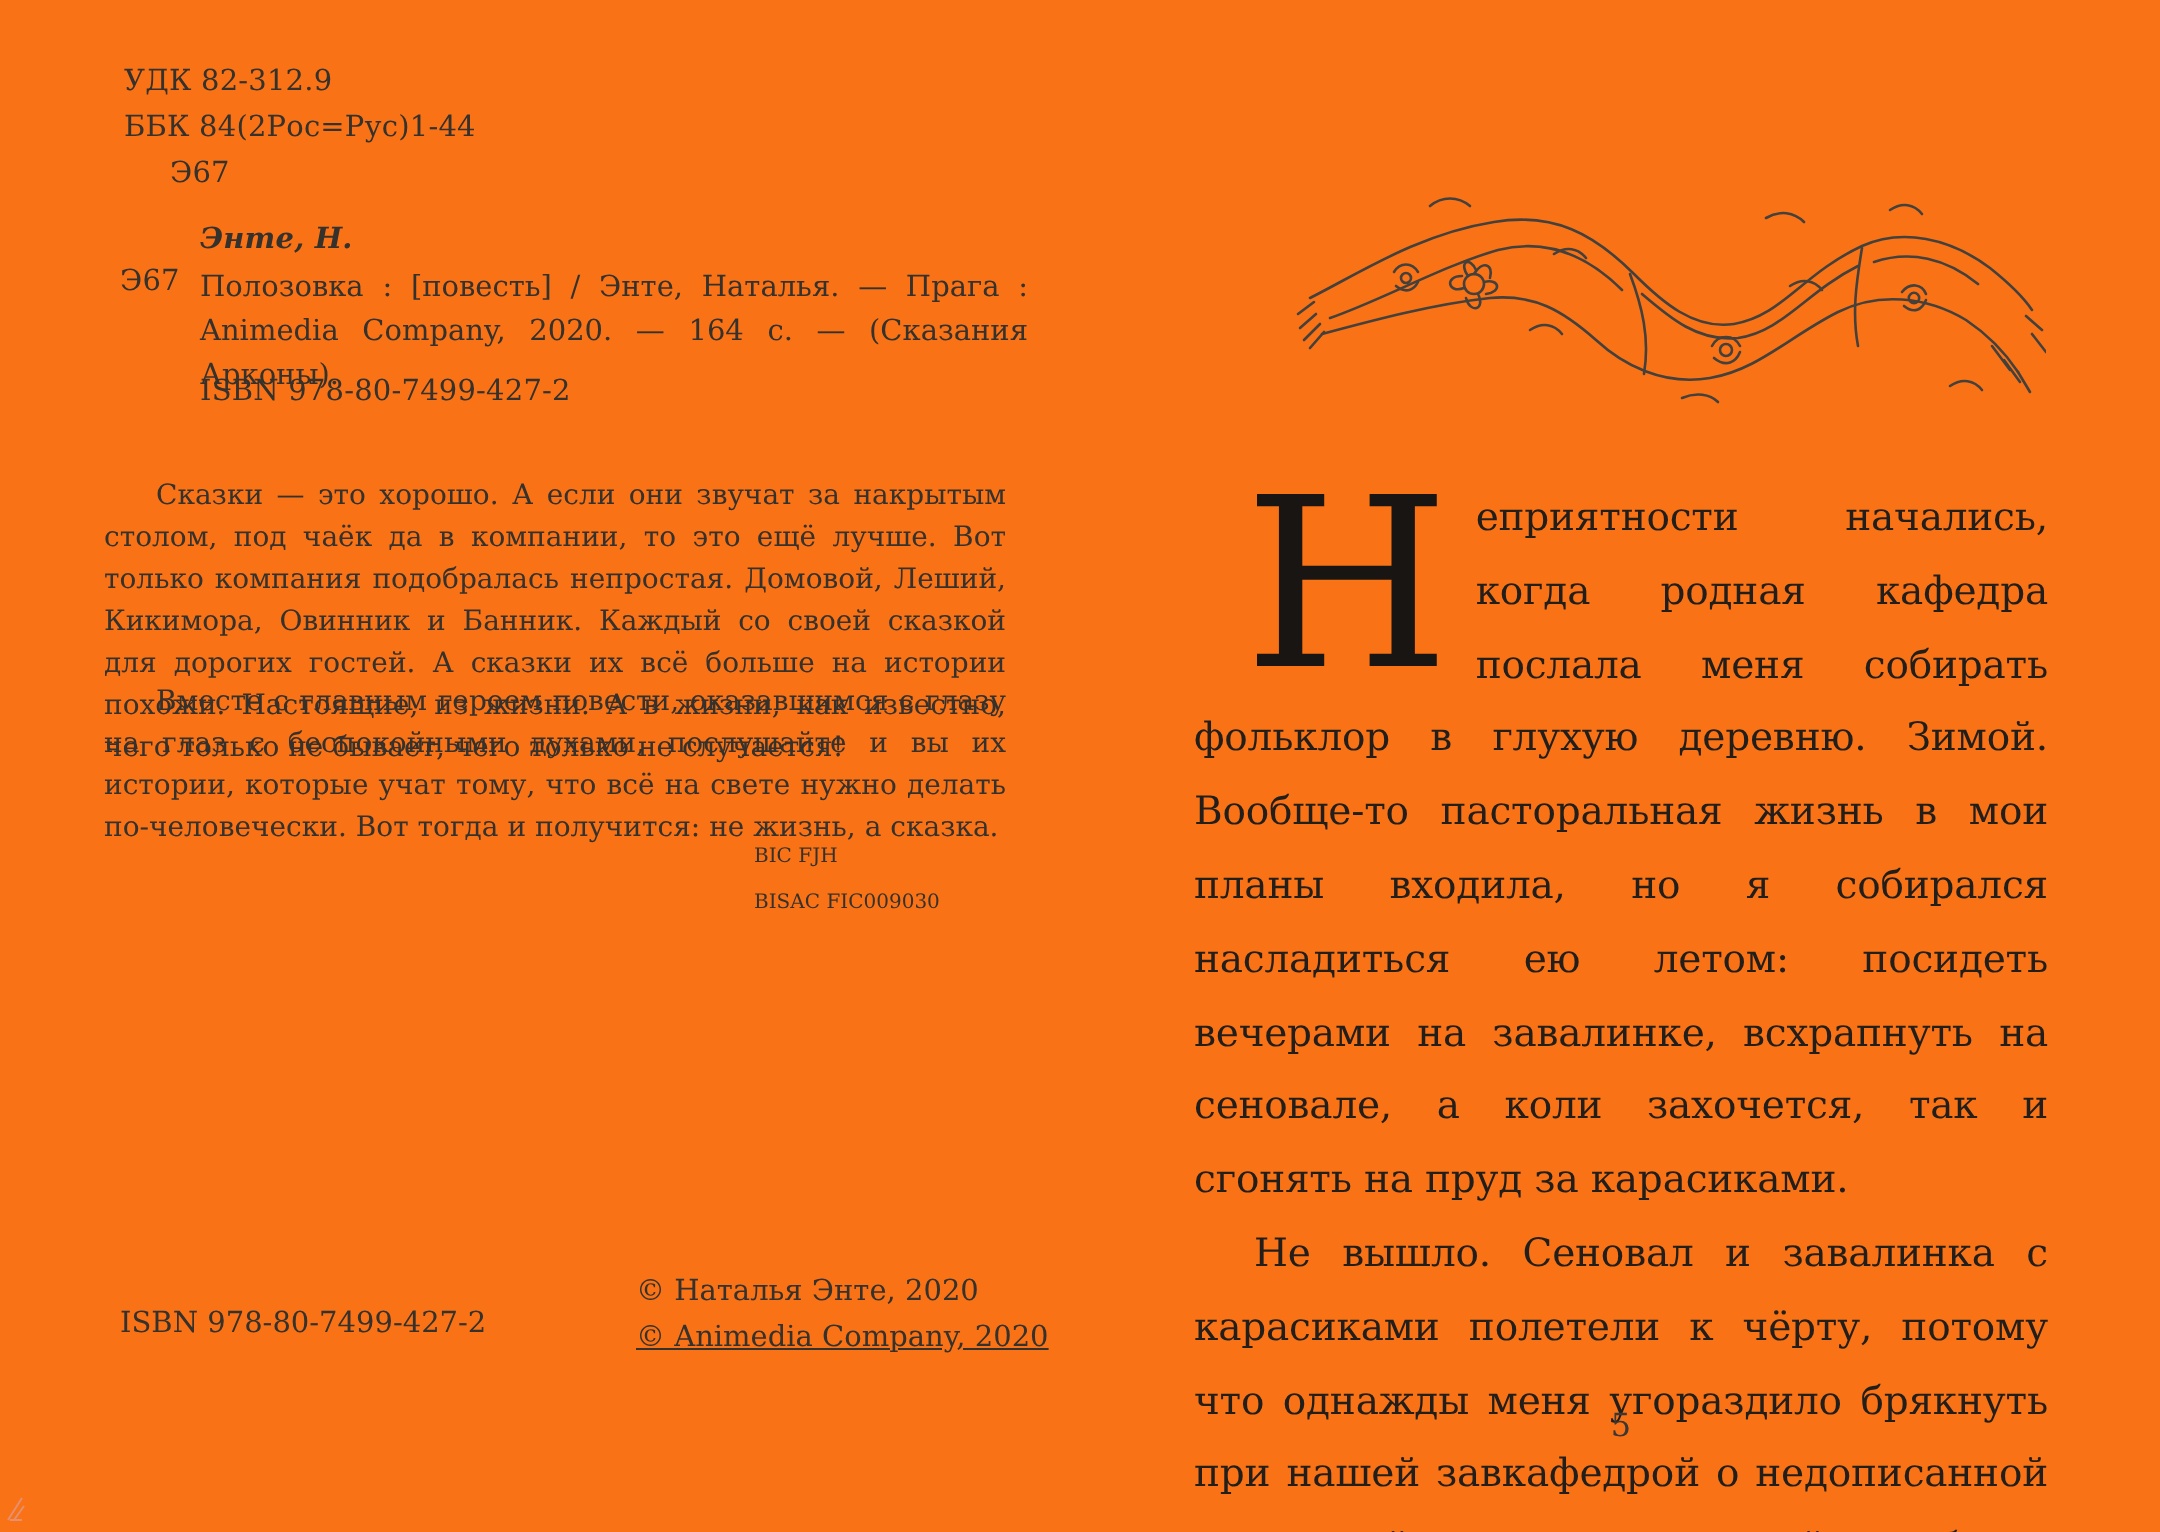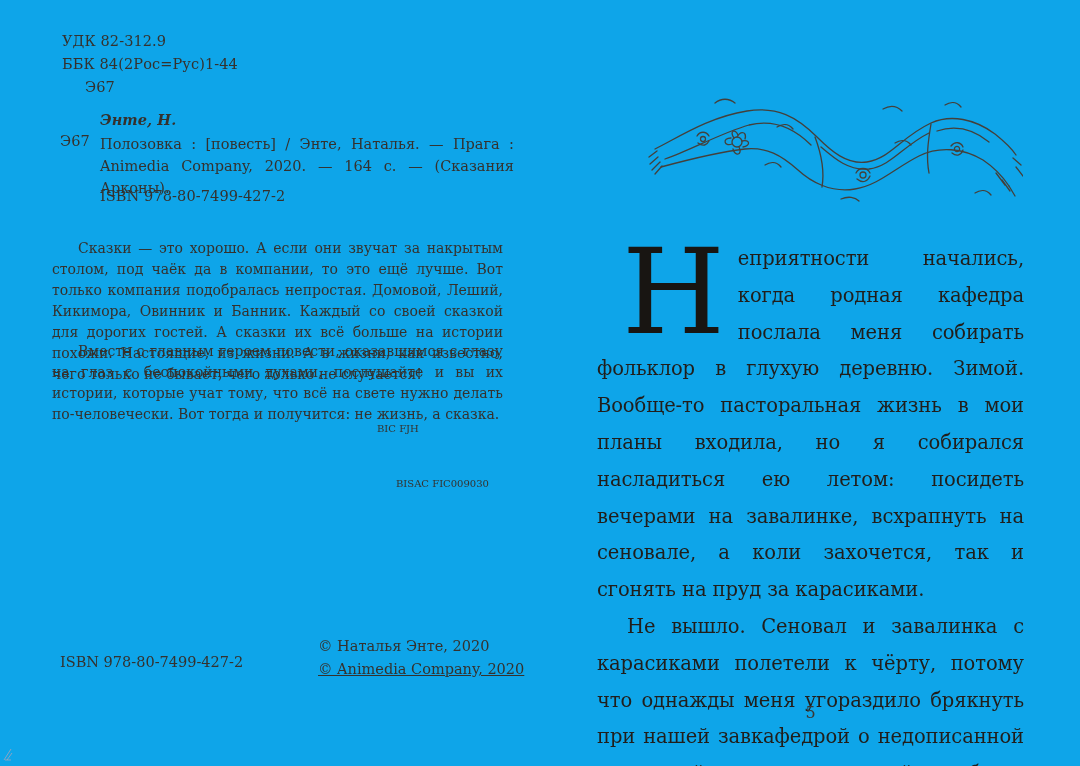--- a/index.html
+++ b/index.html
@@ -4,21 +4,21 @@
 <style>
   html, body {
     margin: 0;
     padding: 0;
     background: #ffffff;
   }
   .spread {
     position: relative;
     width: 1080px;
     height: 766px;
-    background: #0ea5e9;
+    background: #f97316;
     overflow: hidden;
     font-family: "DejaVu Serif", "Liberation Serif", serif;
     color: #2e2b28;
   }
   
   .lp { position: absolute; white-space: nowrap; }
   .fs-cat { font-size: 14.5px; letter-spacing: 0.1px; color: #35312d; }
   .bold { font-weight: bold; font-style: italic; }
   .entry-text {
     position: absolute;
@@ -96,21 +96,21 @@
     <div class="lp fs-cat bold" style="left:100px; top:111px;">Энте, Н.</div>
     <div class="lp fs-cat" style="left:60px; top:133px;">Э67</div>
     <div class="entry-text">Полозовка : [повесть] / Энте, Наталья. — Прага : Animedia Company, 2020. — 164 с. — (Сказания Арконы).</div>
 
     <div class="lp fs-cat" style="left:100px; top:188px;">ISBN 978-80-7499-427-2</div>
 
     <div class="annotation" style="top:238px;">Сказки — это хорошо. А если они звучат за накрытым столом, под чаёк да в компании, то это ещё лучше. Вот только компания подобралась непростая. Домовой, Леший, Кикимора, Овинник и Банник. Каждый со своей сказкой для дорогих гостей. А сказки их всё больше на истории похожи. Настоящие, из жизни. А в жизни, как известно, чего только не бывает, чего только не случается!</div>
     <div class="annotation" style="top:341px;">Вместе с главным героем повести, оказавшимся с глазу на глаз с беспокойными духами, послушайте и вы их истории, которые учат тому, что всё на свете нужно делать по-человечески. Вот тогда и получится: не жизнь, а сказка.</div>
 
     <div class="lp codes" style="left:377px; top:423px;">BIC FJH</div>
-    <div class="lp codes" style="left:396px; top:446px;margin-top:32px;">BISAC FIC009030</div>
+    <div class="lp codes" style="left:377px; top:446px;">BISAC FIC009030</div>
 
     <div class="lp bottom-line" style="left:318px; top:638px;text-align:right;">© Наталья Энте, 2020</div>
     <div class="lp bottom-line" style="left:60px; top:654px;">ISBN 978-80-7499-427-2</div>
     <div class="lp bottom-line" style="left:318px; top:661px;text-decoration:underline;">© Animedia Company, 2020</div>
   </div>
 
   <div>
 
     <div class="ornament-wrap">
       <svg width="378" height="115" viewBox="0 0 378 115" fill="none" stroke="#44403b" stroke-width="1.3" stroke-linecap="round" stroke-linejoin="round">

